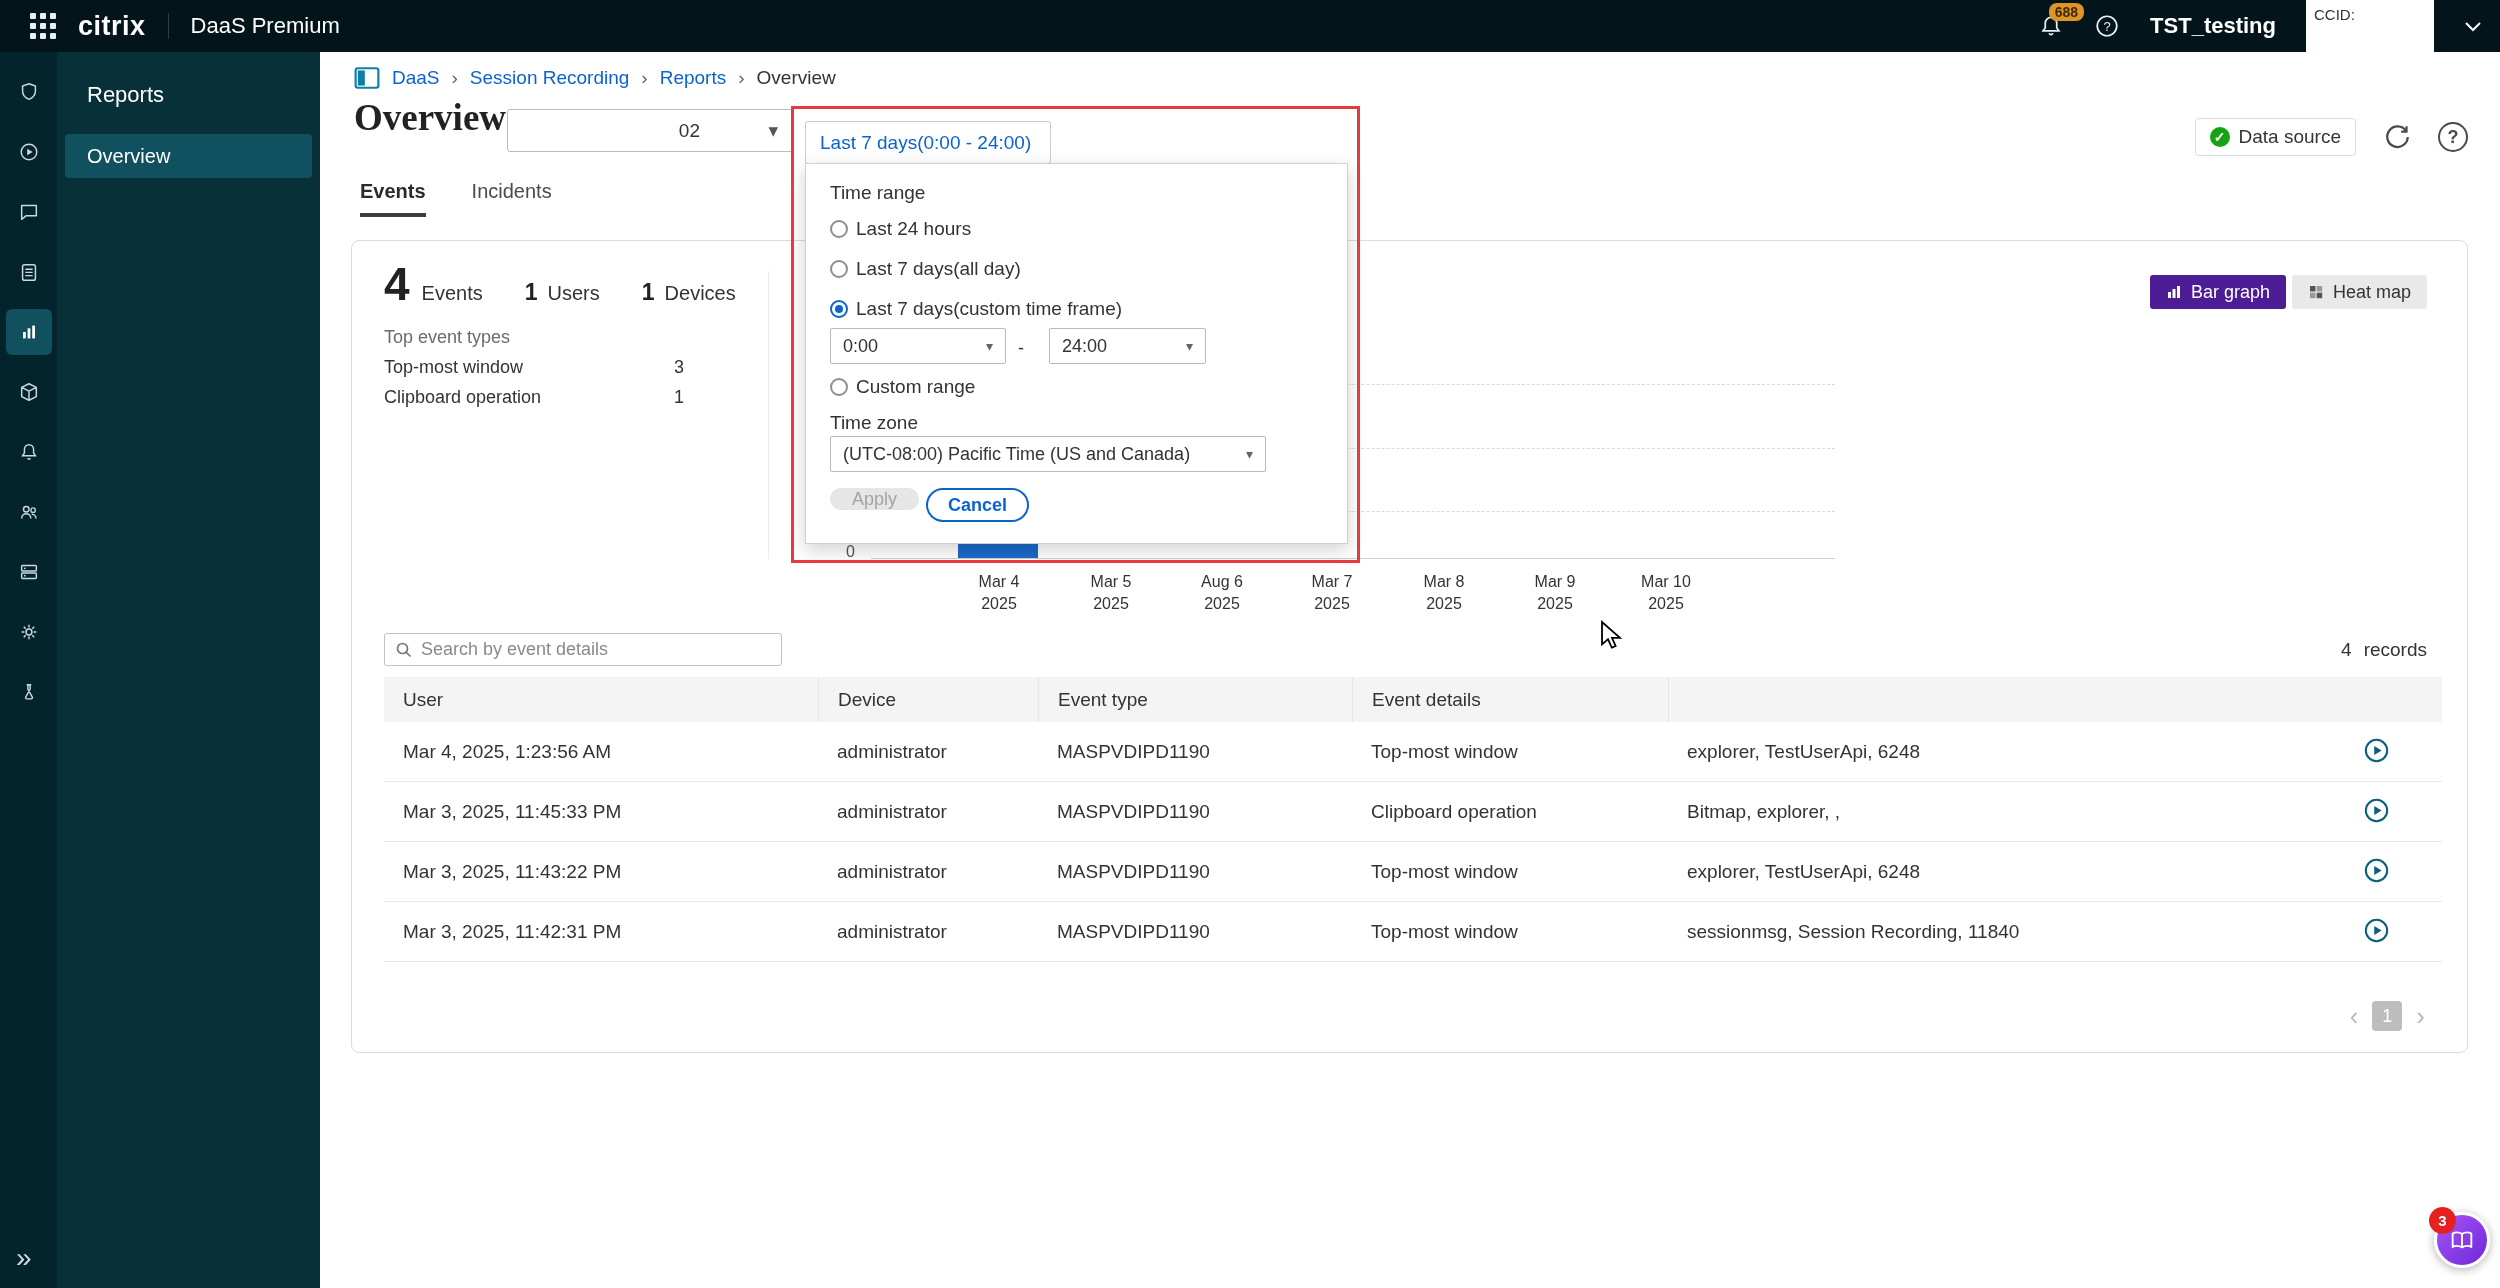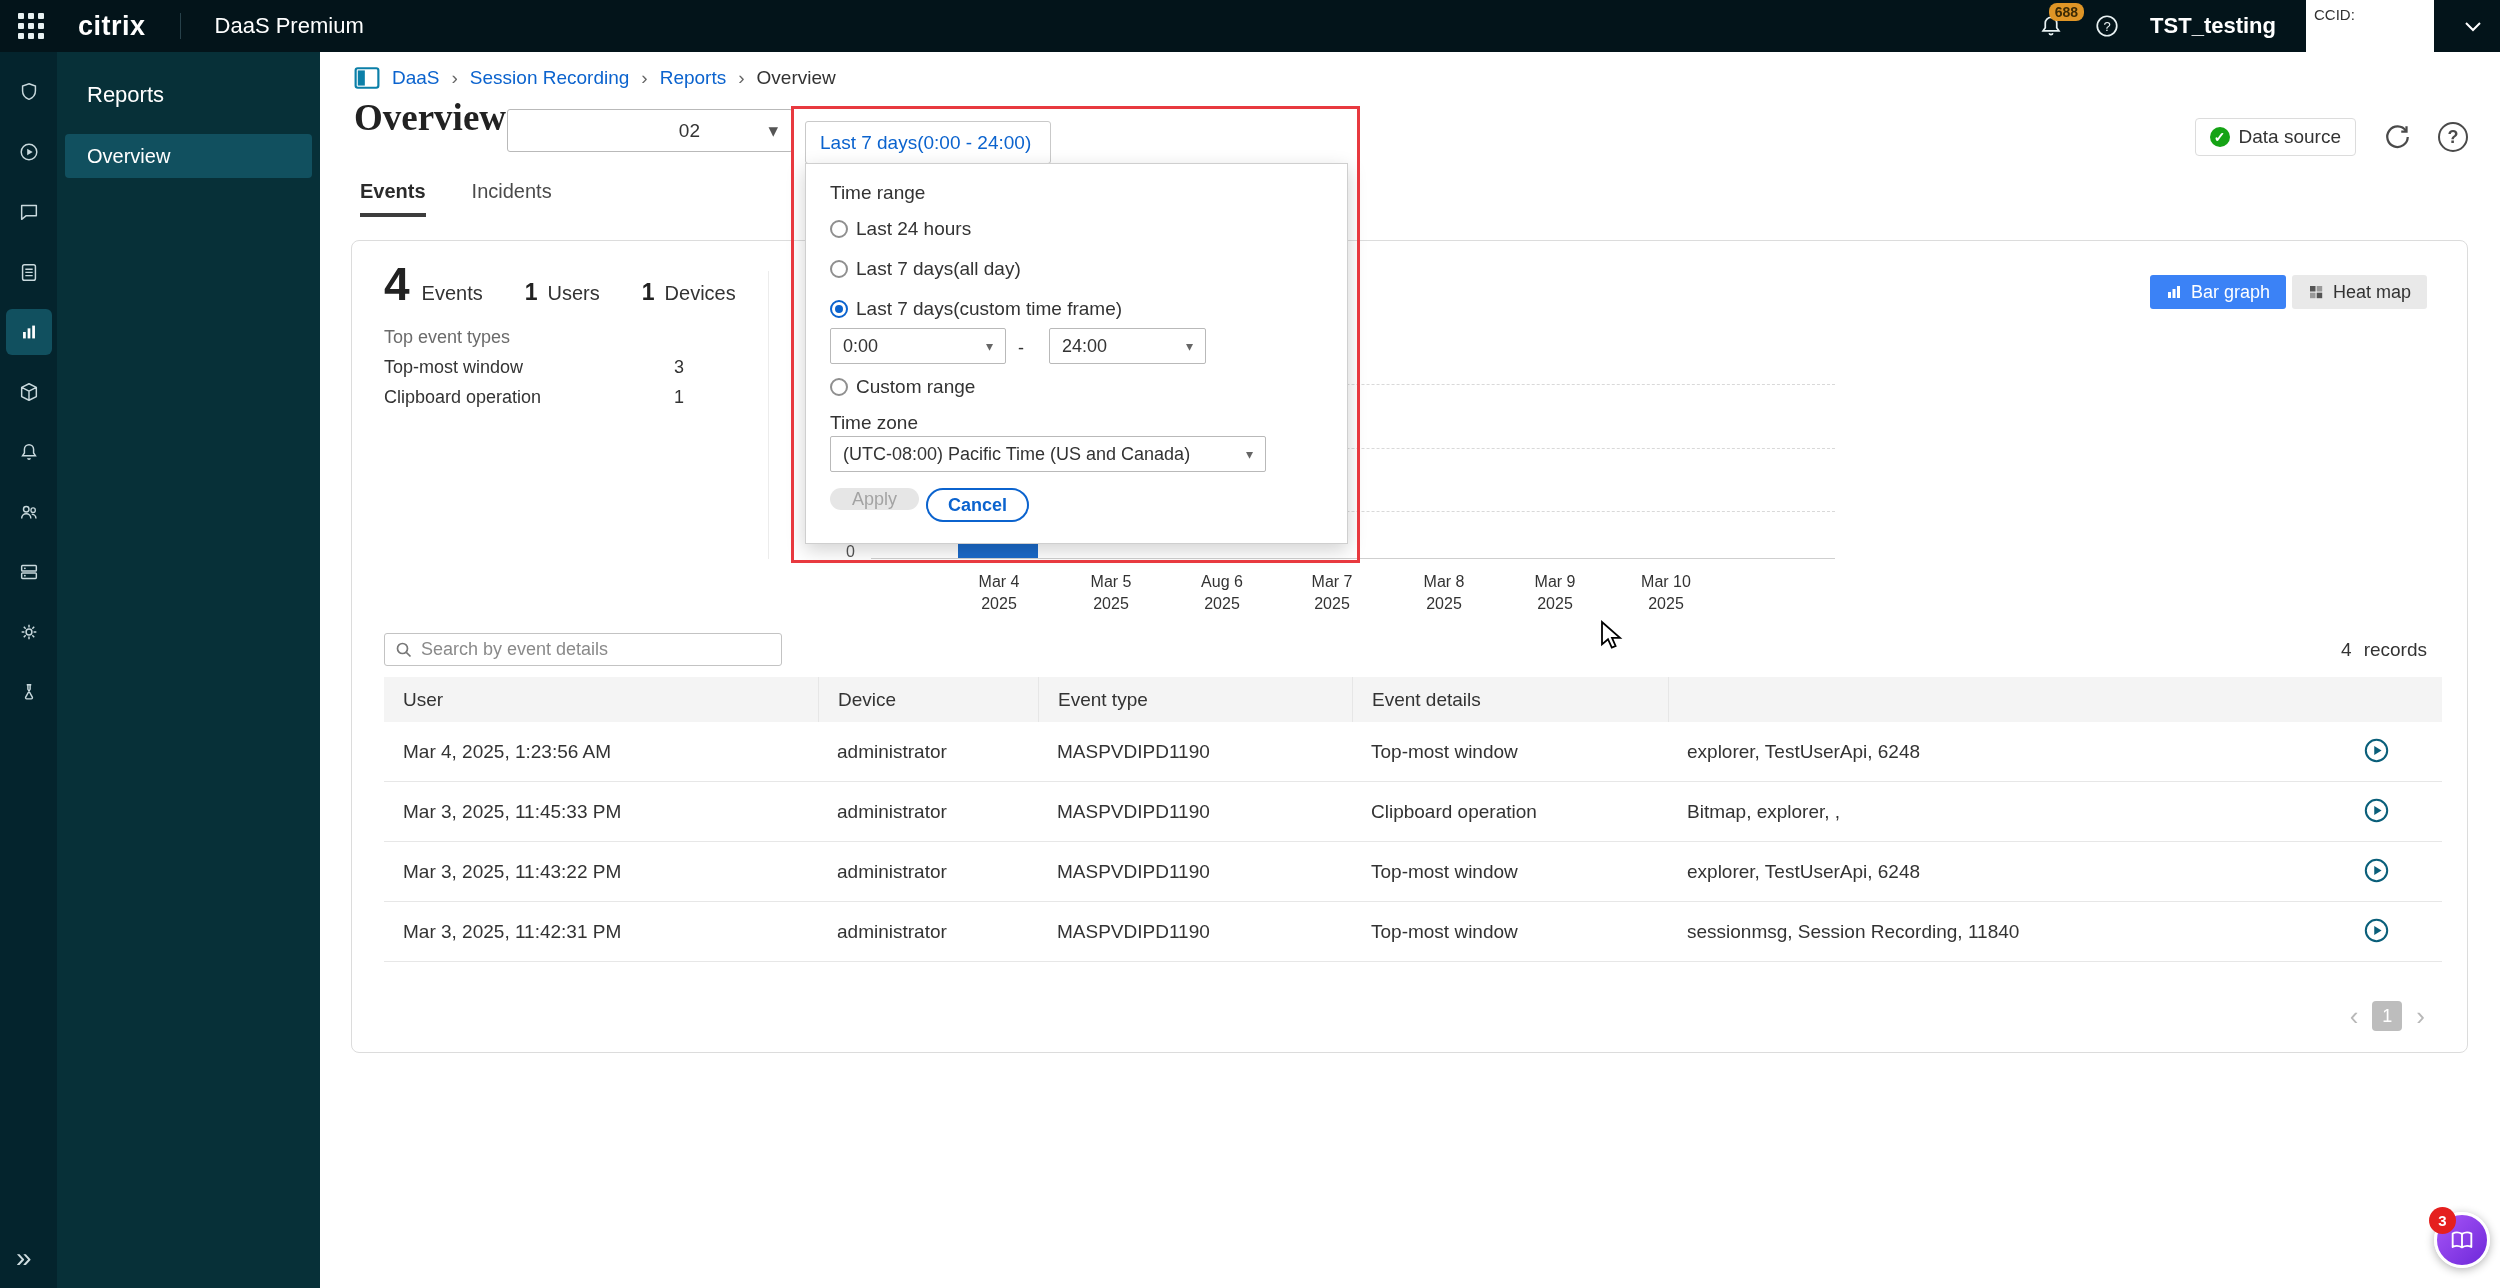--- a/index.html
+++ b/index.html
@@ -5,21 +5,21 @@
   * { box-sizing: border-box; margin: 0; padding: 0; }
   html,body { width:2500px; height:1288px; }
   body {
     font-family:"Liberation Sans", sans-serif;
     background:#ffffff; color:#333;
     position:relative; overflow:hidden; font-size:19px;
   }
   
   .topbar { position:absolute; left:0; top:0; width:2500px; height:52px;
     background:#03141a; color:#fff; display:flex; align-items:center; z-index:40; }
-  .tb-left { display:flex; align-items:center; gap:34px; padding-left:18px; }
+  .tb-left { display:flex; align-items:center; gap:22px; padding-left:30px; }
   .apps-grid { display:grid; grid-template-columns:repeat(3,6px); grid-gap:4px; }
   .apps-grid i { width:6px; height:6px; background:#e8f1f2; border-radius:1px; display:block; }
   .brand { font-size:27px; font-weight:bold; letter-spacing:.5px; }
   .tb-divider { width:1px; height:26px; background:#27414a; }
   .product { font-size:22px; }
   .tb-right { margin-left:auto; display:flex; align-items:center; gap:30px; height:100%; }
   .bell-wrap { position:relative; }
   .notif-badge { position:absolute; top:-10px; right:-20px; background:#df9526; color:#3c2a05;
     font-size:14px; font-weight:bold; border-radius:8px; padding:2px 6px; line-height:1; }
   .account-name { font-size:22px; font-weight:bold; }
@@ -68,21 +68,21 @@
   .stat-big { font-size:46px; font-weight:bold; color:#222; margin-right:12px; }
   .stat-label { font-size:20px; color:#333; }
   .stat-small { font-size:23px; font-weight:bold; color:#222; margin:0 10px 0 42px; }
   .top-types { position:absolute; left:32px; top:86px; width:300px; }
   .top-types-title { font-size:18px; color:#6b6b6b; }
   .type-row { display:flex; justify-content:space-between; font-size:18px; color:#333; margin-top:9px; }
   .summary-divider { position:absolute; left:416px; top:30px; height:288px; width:1px; background:#ececec; }
   .chart-toggle { position:absolute; right:40px; top:34px; display:flex; gap:6px; }
   .ct-btn { height:34px; display:flex; align-items:center; gap:9px; padding:0 16px; border-radius:3px;
     font-size:18px; cursor:pointer; border:none; }
-  .ct-btn.active { background:#3b82f6; color:#fff; }
+  .ct-btn.active { background:#4c1d95; color:#fff; }
   .ct-btn.inactive { background:#e9e9e9; color:#333; }
   .plot { position:absolute; left:519px; top:100px; width:964px; height:218px; border-bottom:1px solid #cfcfcf; }
   .gridline { position:absolute; left:0; right:0; border-top:1px dashed #d9d9d9; }
   .bar { position:absolute; bottom:0; background:#1b6ac9; }
   .y-zero { position:absolute; left:494px; top:302px; font-size:16px; color:#555; }
   .x-tick { position:absolute; top:330px; width:100px; text-align:center; font-size:16px; color:#333; line-height:1.35; }
   .search-box { position:absolute; left:32px; top:392px; width:398px; height:33px; border:1px solid #c3c3c3;
     border-radius:3px; display:flex; align-items:center; background:#fff; }
   .search-box svg { margin:0 8px 0 10px; }
   .search-box input { border:none; outline:none; flex:1; font-size:18px; color:#333;

